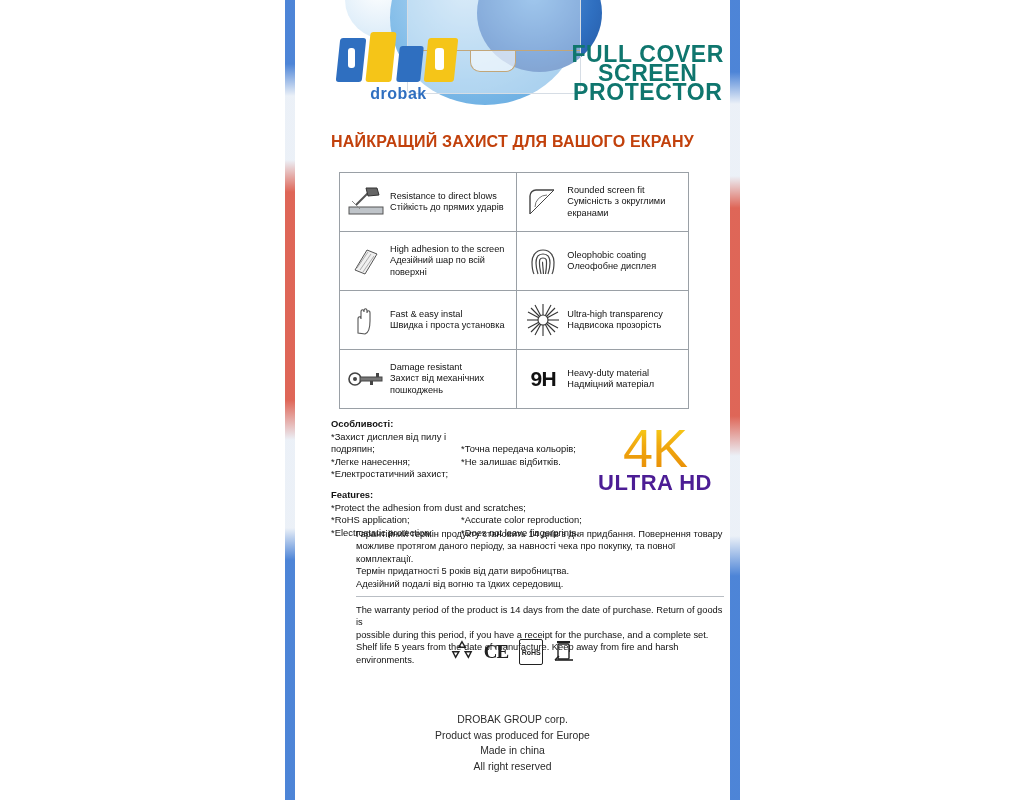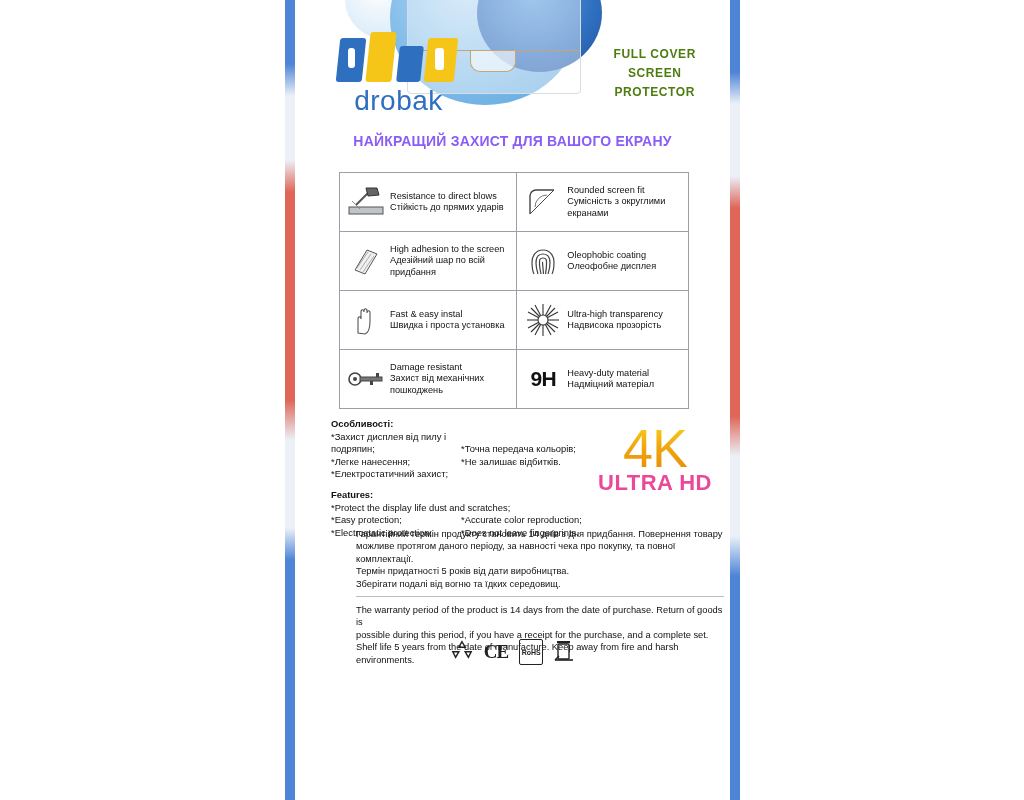--- a/index.html
+++ b/index.html
@@ -119,49 +119,49 @@
     position: absolute;
     border-radius: 3px;
   }
   .lm1 { left: 4px;  top: 6px;  width: 26px; height: 44px; background: #2f6fc0; transform: skewX(-6deg); }
   .lm2 { left: 34px; top: 0px;  width: 26px; height: 50px; background: #f5c518; transform: skewX(-6deg); }
   .lm3 { left: 64px; top: 14px; width: 24px; height: 36px; background: #2f6fc0; transform: skewX(-6deg); }
   .lm4 { left: 92px; top: 6px;  width: 30px; height: 44px; background: #f5c518; transform: skewX(-6deg); }
   .lm-slit1 { left: 14px; top: 16px; width: 7px; height: 20px; background: #ffffff; }
   .lm-slit2 { left: 101px; top: 16px; width: 9px; height: 22px; background: #ffffff; }
   .logo-text {
-    font-size: 28px;
-    font-weight: normal;
+    font-size: 16px;
+    font-weight: bold;
     color: #2f6fc0;
     letter-spacing: .5px;
     margin-top: 1px;
   }
 
   
   .headline {
     position: absolute;
-    right: 44px;
+    right: 16px;
     top: 45px;
     text-align: center;
-    color: #4d7c0f;
+    color: #0f766e;
     font-weight: bold;
-    font-size: 12px;
+    font-size: 23px;
     line-height: 19px;
     letter-spacing: .6px;
   }
   .headline div { white-space: nowrap; }
 
   .subtitle {
     position: absolute;
     left: 0; right: 0;
     top: 133px;
     text-align: center;
-    color: #8b5cf6;
+    color: #c2410c;
     font-weight: bold;
-    font-size: 14px;
+    font-size: 16px;
     letter-spacing: .2px;
   }
 
   
   .feature-table {
     position: absolute;
     left: 54px;
     top: 172px;
     width: 350px;
     border-collapse: collapse;
@@ -229,21 +229,21 @@
     background: linear-gradient(to bottom, #f7d11a 0%, #f0a90f 45%, #e88c06 100%);
     -webkit-background-clip: text;
     background-clip: text;
     color: #e8a90c;
     -webkit-text-fill-color: transparent;
     letter-spacing: -1px;
   }
   .badge4k .uhd {
     font-size: 22px;
     font-weight: bold;
-    color: #ec4899;
+    color: #4c1d95;
     letter-spacing: .5px;
     margin-top: -2px;
   }
 
   
   .warranty {
     position: absolute;
     left: 46px;
     top: 528px;
     width: 368px;
@@ -372,21 +372,21 @@
             <div class="ico">
               <svg width="38" height="34" viewBox="0 0 38 34">
                 <path d="M8 26 L20 6 L30 10 L18 30 Z" fill="#f0f0f0" stroke="#555" stroke-width="1"></path>
                 <path d="M10 24 L21 8" stroke="#999" stroke-width=".8"></path>
                 <path d="M13 26 L24 10" stroke="#999" stroke-width=".8"></path>
                 <path d="M16 28 L27 12" stroke="#999" stroke-width=".8"></path>
               </svg>
             </div>
             <div class="txt">
               <span class="en">High adhesion to the screen</span>
-              <span class="ua">Адезійний шар по всій придбання</span>
+              <span class="ua">Адезійний шар по всій поверхні</span>
             </div>
           </div>
         </td>
         <td>
           <div class="cell">
             <div class="ico">
               <svg width="32" height="34" viewBox="0 0 32 34">
                 <g fill="none" stroke="#444" stroke-width="1.2">
                   <path d="M16 6 C8 6 5 13 5 18 C5 24 6 28 7 30"></path>
                   <path d="M16 10 C10 10 9 15 9 19 C9 24 10 27 11 30"></path>
@@ -487,44 +487,44 @@
           </div>
           <div class="col">
             <div style="height:12.6px"></div>
             <div>*Точна передача кольорів;</div>
             <div>*Не залишає відбитків.</div>
           </div>
         </div>
       </div>
       <div class="blk">
         <div class="hd">Features:</div>
-        <div>*Protect the display life dust and scratches;</div>
+        <div>*Protect the adhesion from dust and scratches;</div>
         <div class="feat-cols">
           <div class="col">
-            <div>*Easy protection;</div>
+            <div>*RoHS application;</div>
             <div>*Electrostatic protection;</div>
           </div>
           <div class="col">
             <div>*Accurate color reproduction;</div>
             <div>*Does not leave fingerprints.</div>
           </div>
         </div>
       </div>
     </div>
 
     <div class="badge4k">
       <div class="k">4K</div>
       <div class="uhd">ULTRA HD</div>
     </div>
 
     <div class="warranty">
       <div>Гарантійний термін продукту становить 14 днів з дня придбання. Повернення товару</div>
       <div>можливе протягом даного періоду, за навності чека про покупку, та повної комплектації.</div>
       <div>Термін придатності 5 років від дати виробництва.</div>
-      <div>Зберігати подалі від вогню та їдких середовищ.</div>
+      <div>Адезійний подалі від вогню та їдких середовищ.</div>
       <div class="sep"></div>
       <div>The warranty period of the product is 14 days from the date of purchase. Return of goods is</div>
       <div>possible during this period, if you have a receipt for the purchase, and a complete set.</div>
       <div>Shelf life 5 years from the date of manufacture. Keep away from fire and harsh environments.</div>
     </div>
 
     <div class="certs">
       <div class="cert">
         <svg width="22" height="22" viewBox="0 0 24 24">
           <g fill="none" stroke="#222" stroke-width="1.6">
@@ -541,15 +541,21 @@
       <div class="cert">
         <svg width="20" height="24" viewBox="0 0 20 24">
           <rect x="4" y="6" width="11" height="15" rx="1" fill="none" stroke="#222" stroke-width="1.4"></rect>
           <rect x="3" y="3" width="13" height="2.2" fill="#222"></rect>
           <line x1="1" y1="22" x2="19" y2="22" stroke="#222" stroke-width="1.6"></line>
           <line x1="1" y1="22" x2="5" y2="18" stroke="#222" stroke-width="1.4"></line>
         </svg>
       </div>
     </div>
 
+    <div class="footer">
+      <div>DROBAK GROUP corp.</div>
+      <div>Product was produced for Europe</div>
+      <div>Made in china</div>
+      <div>All right reserved</div>
+    </div>
 
   </div>
 </div>
 
 </body></html>

